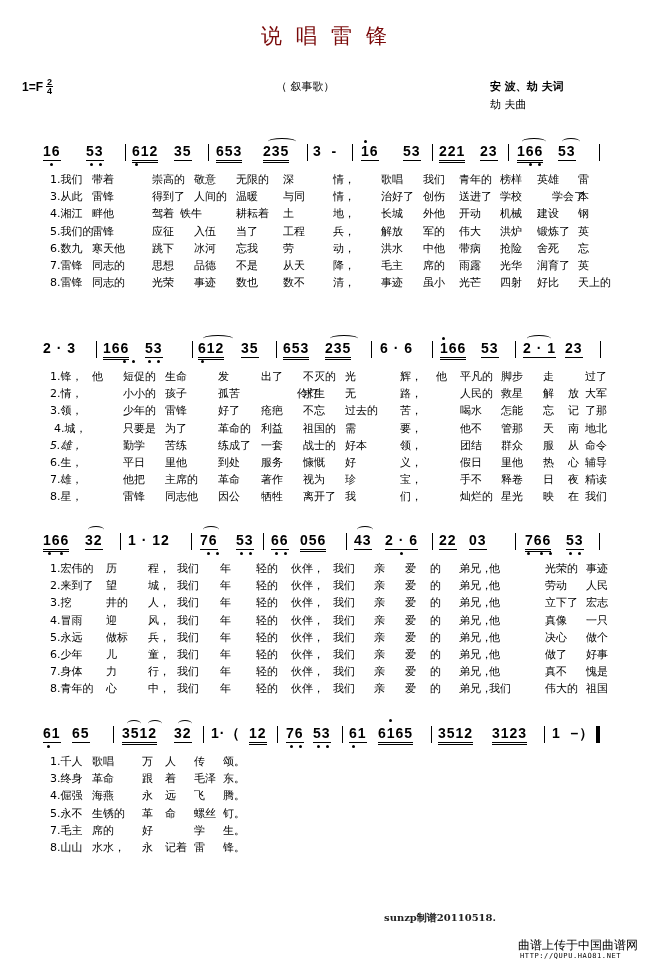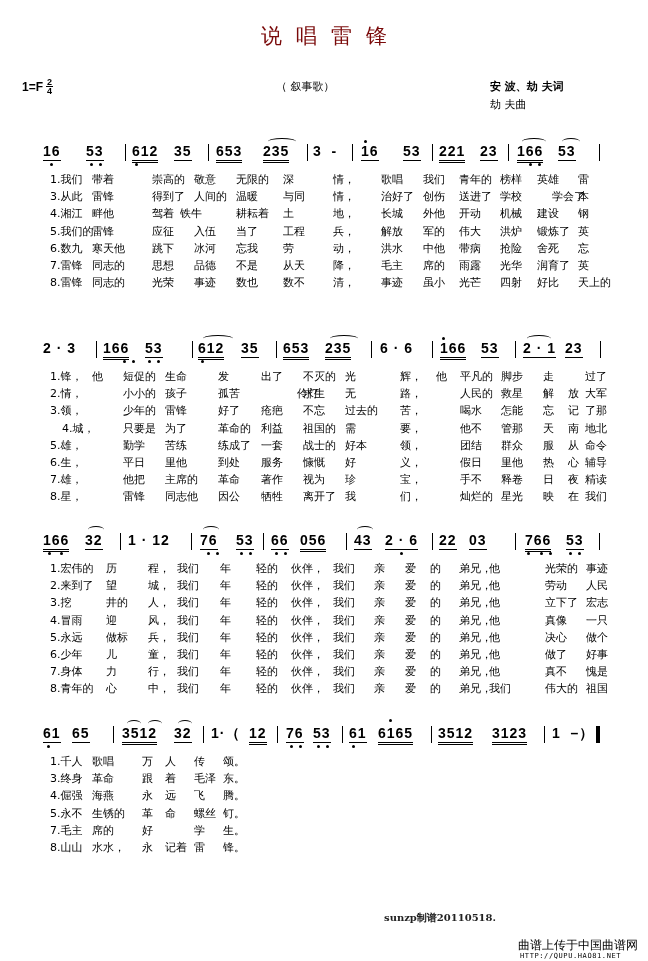--- a/index.html
+++ b/index.html
@@ -238,38 +238,38 @@
           <span style="left: 325px;">过去的</span>
           <span style="left: 380px;">苦，</span>
           <span style="left: 416px;"></span>
           <span style="left: 440px;">喝水</span>
           <span style="left: 481px;">怎能</span>
           <span style="left: 523px;">忘</span>
           <span style="left: 548px;">记</span>
           <span style="left: 565px;">了那</span>
         </div>
         <div class="lyric-row">
-          <span style="left: 42px;">4.城，</span>
+          <span style="left: 34px;">4.城，</span>
           <span style="left: 72px;"></span>
           <span style="left: 103px;">只要是</span>
           <span style="left: 145px;">为了</span>
           <span style="left: 198px;">革命的</span>
           <span style="left: 241px;">利益</span>
           <span style="left: 283px;">祖国的</span>
           <span style="left: 325px;">需</span>
           <span style="left: 380px;">要，</span>
           <span style="left: 416px;"></span>
           <span style="left: 440px;">他不</span>
           <span style="left: 481px;">管那</span>
           <span style="left: 523px;">天</span>
           <span style="left: 548px;">南</span>
           <span style="left: 565px;">地北</span>
         </div>
         <div class="lyric-row">
-          <span style="left: 30px;">5.雄，</span>
+          <span style="left: 30px; font-style: italic;">5.雄，</span>
           <span style="left: 72px;"></span>
           <span style="left: 103px;">勤学</span>
           <span style="left: 145px;">苦练</span>
           <span style="left: 198px;">练成了</span>
           <span style="left: 241px;">一套</span>
           <span style="left: 283px; text-align: right;">战士的</span>
           <span style="left: 325px;">好本</span>
           <span style="left: 380px;">领，</span>
           <span style="left: 416px;"></span>
           <span style="left: 440px;">团结</span>

